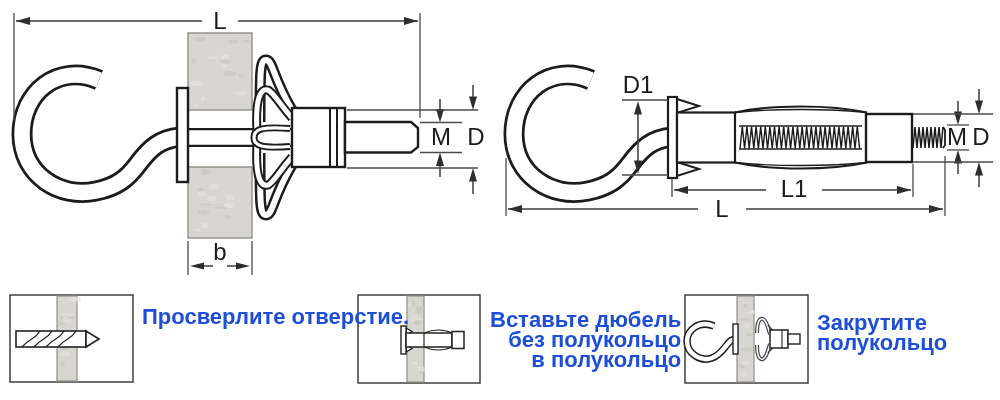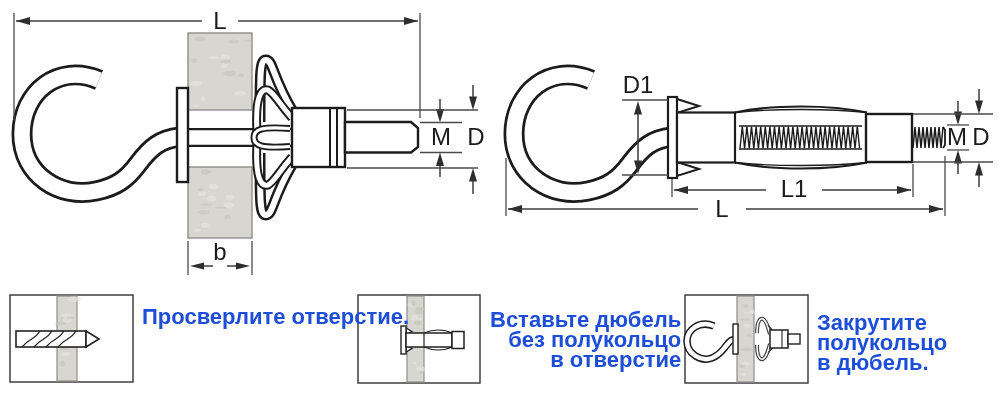--- a/index.html
+++ b/index.html
@@ -294,19 +294,18 @@
     </g>
   </g>
 </svg>
 
 <div class="step-text" style="left:142px;top:307px;">
   <div>Просверлите отверстие.</div>
 </div>
 <div class="step-text" style="left:490px;top:310px;text-align:right;">
   <div>Вставьте дюбель</div>
   <div>без полукольцо</div>
-  <div>в отверстие</div>
+  <div>в полукольцо</div>
 </div>
 <div class="step-text" style="left:817px;top:307px;margin-top:6px;">
   <div>Закрутите полукольцо</div>
-  <div>в дюбель.</div>
 </div>
 </div>
 
 </body></html>

